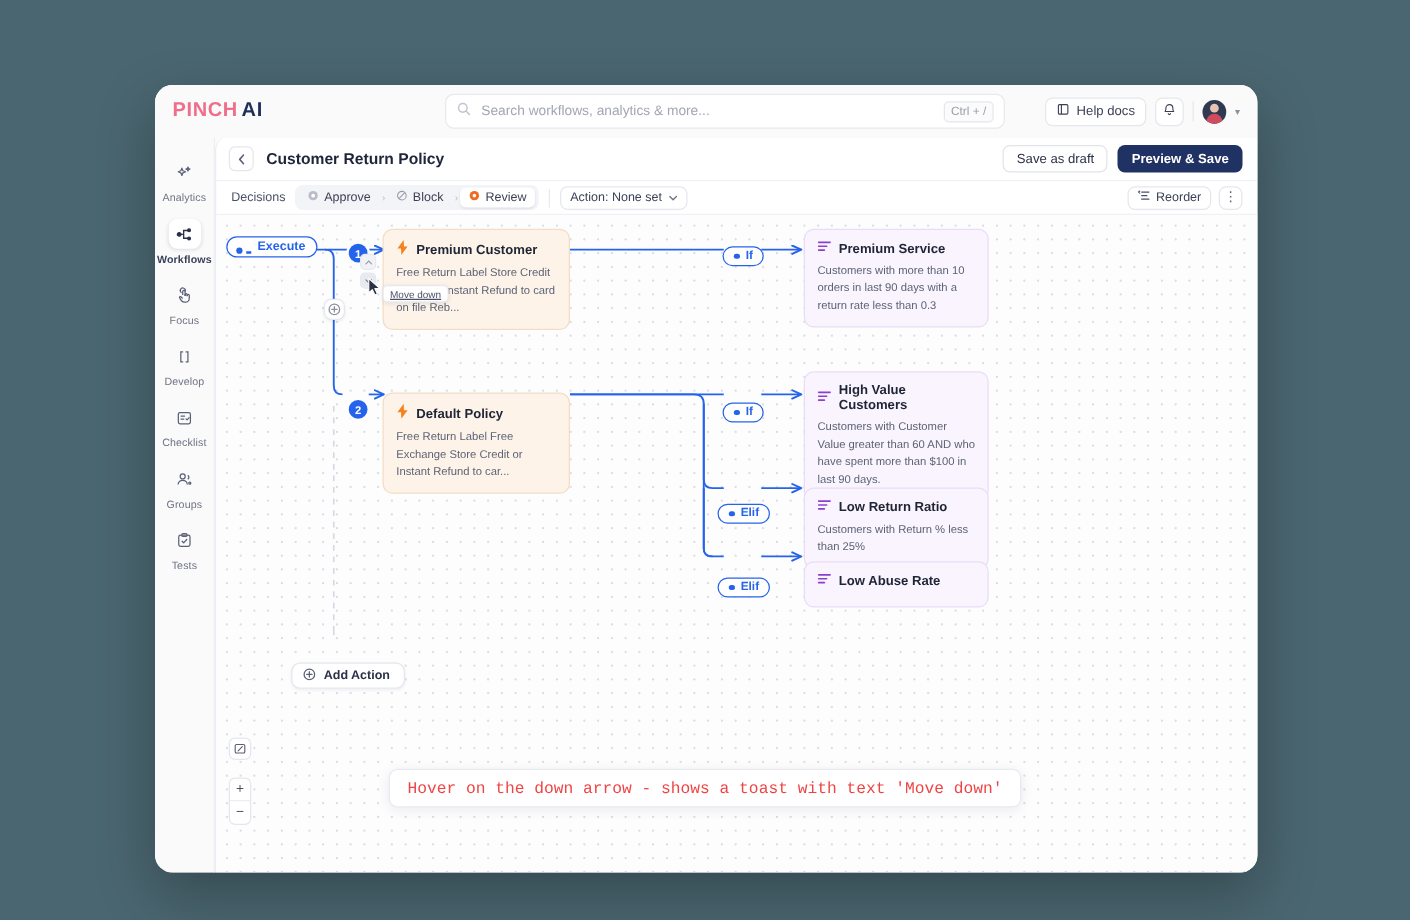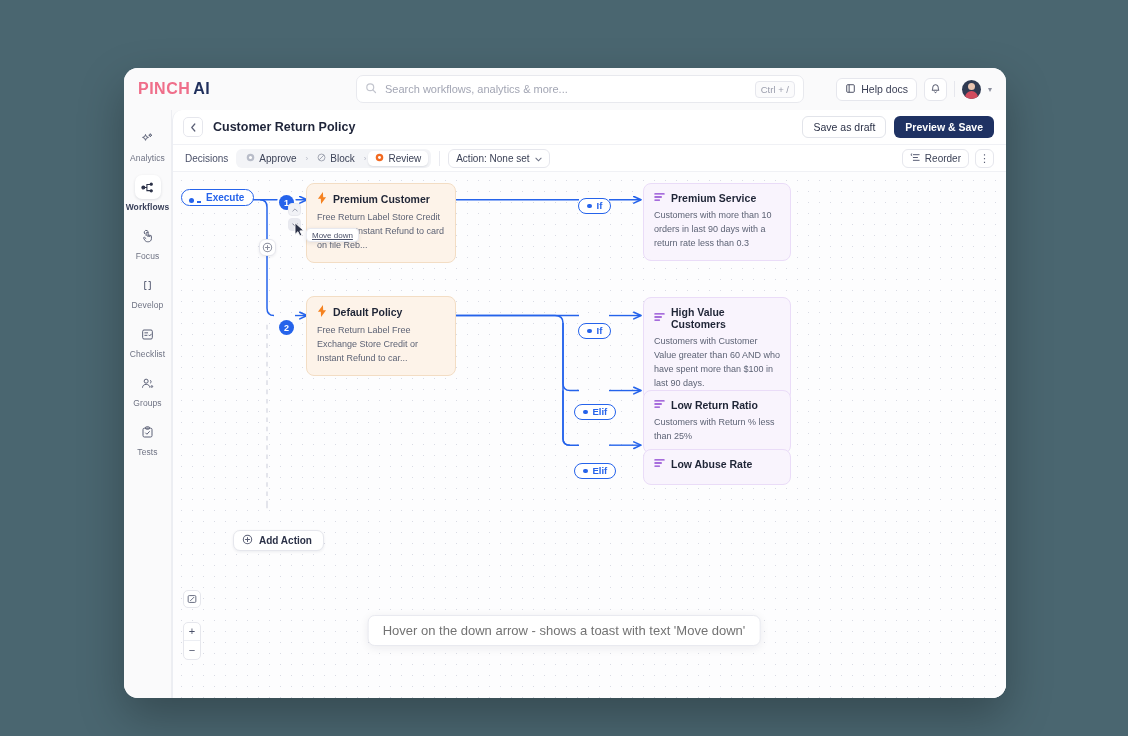--- a/index.html
+++ b/index.html
@@ -288,23 +288,24 @@
   }
   .zoom-btn.top { border-bottom: 1px solid #eceef3; }
 
   
   .toast {
     position: absolute;
     left: 50%; transform: translateX(-50%);
     bottom: 82px;
     background: #fff; border: 1px solid #e9eaf0; border-radius: 7px;
     padding: 7px 14px;
-    font-size: 13px; color: #737373;
+    font-size: 13px; color: #ef4444;
     box-shadow: 0 2px 10px rgba(20,25,50,.08);
     white-space: nowrap;
+    font-family: Liberation Mono, monospace;
   }
 
   .cursor { position: absolute; width: 11px; height: 15px; }
 </style>
 </head>
 <body>
 
 <div class="app-window">
 
   <div class="topbar">
@@ -610,21 +611,21 @@
                   <path d="M1 1.6h10M1 5h7M1 8.4h5"></path>
                 </svg>
             </span>
             <span>Premium Service</span>
           </div>
           <div class="card-desc">Customers with more than 10 orders in last 90 days with a return rate less than 0.3</div>
         </div>
 
         <div class="node badge-num" style="left:106px; top:148px;">2</div>
 
-        <div class="node card action" style="left:133px; top:124px;">
+        <div class="node card action" style="left:133px; top:142px;">
           <div class="card-title">
             <span>
               <svg width="10" height="12" viewBox="0 0 10 13" fill="#f58220">
                   <path d="M6 0 0.6 7.3h3.1L4 13 9.4 5.6H6.3Z"></path>
                 </svg>
             </span>
             <span>Default Policy</span>
           </div>
           <div class="card-desc">Free Return Label Free Exchange Store Credit or Instant Refund to car...</div>
         </div>

